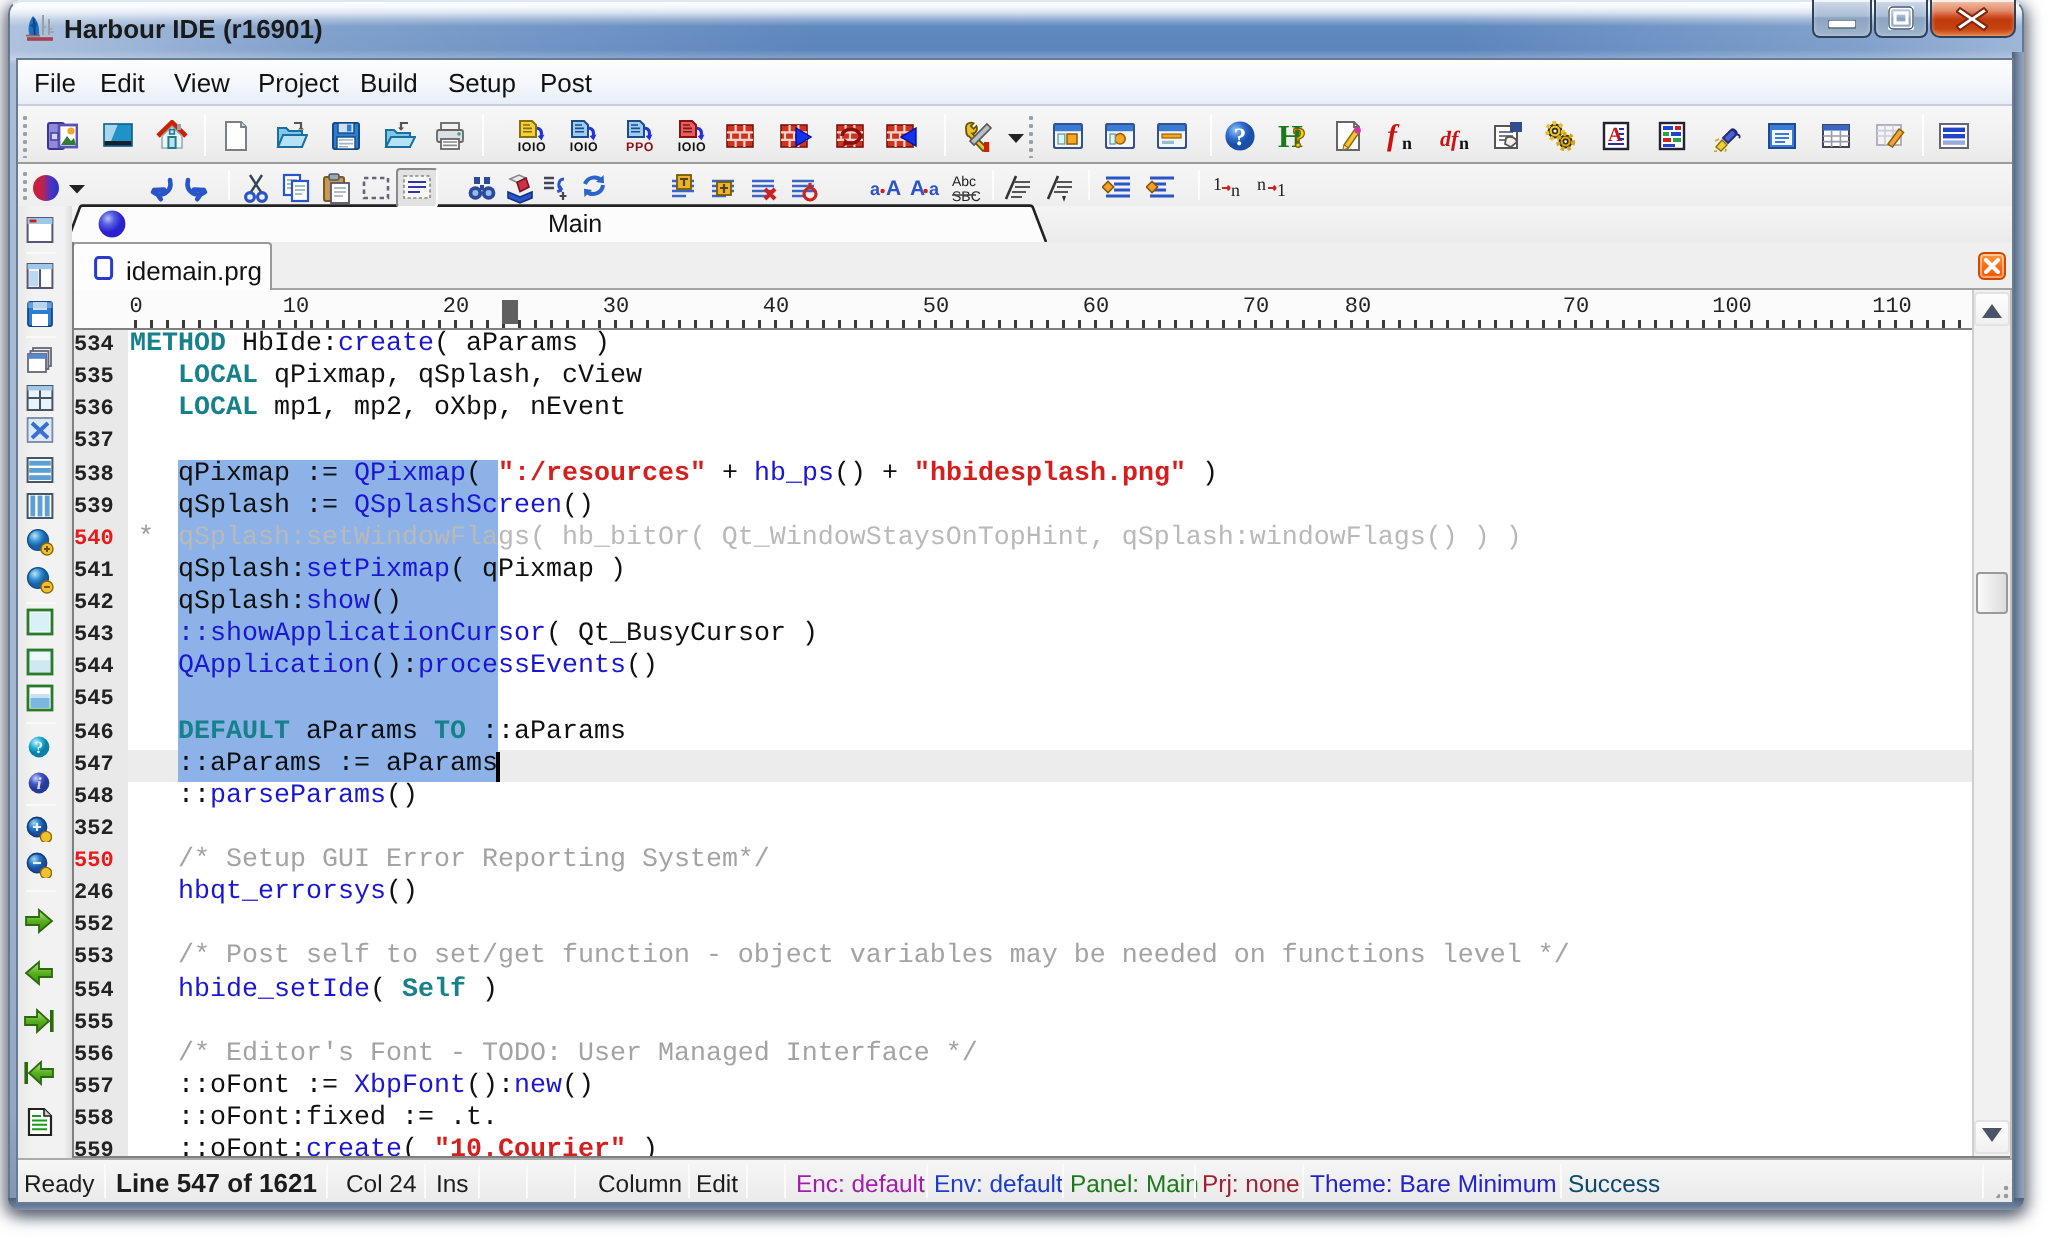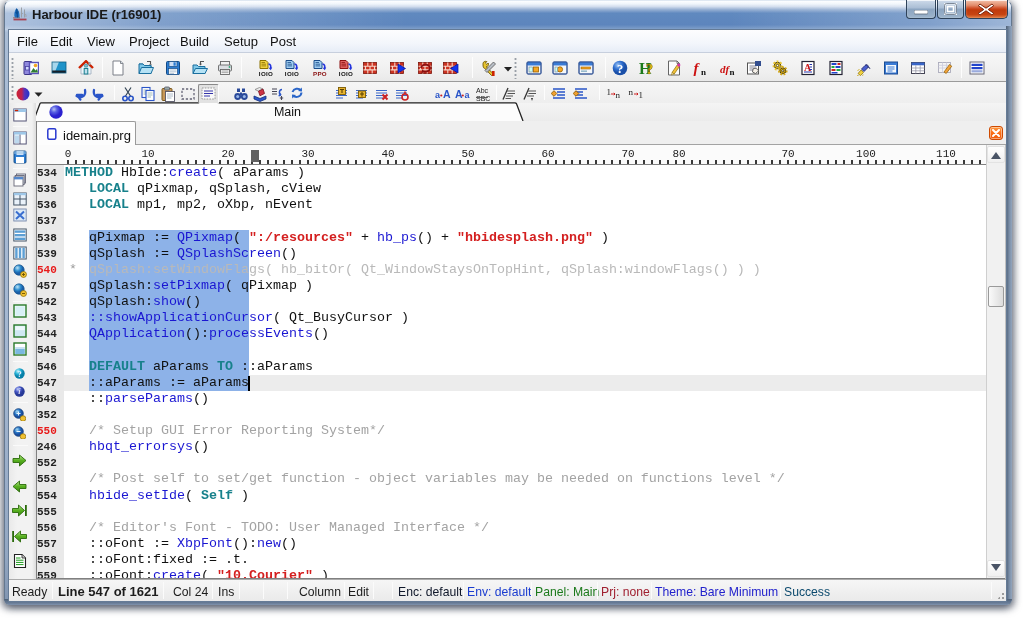--- a/index.html
+++ b/index.html
@@ -151,21 +151,21 @@
 <div id="efb"></div>
 <div id="efr"></div>
 <div id="gutnum">
     <div>534</div>
     <div>535</div>
     <div>536</div>
     <div>537</div>
     <div>538</div>
     <div>539</div>
     <div class="rn">540</div>
-    <div>457</div>
+    <div>541</div>
     <div>542</div>
     <div>543</div>
     <div>544</div>
     <div>545</div>
     <div>546</div>
     <div>547</div>
     <div>548</div>
     <div>352</div>
     <div class="rn">550</div>
     <div>246</div>
@@ -192,21 +192,21 @@
   </svg>
 <div id="sthumb"></div>
 <div id="status"></div>
 <div id="status2" style="position:absolute;left:0;top:0;width:1030px;height:514px;pointer-events:none">
 <span class="stx" style="left:12px">Ready</span>
 <span class="stx" style="left:58px;font-weight:bold;font-size:13px;top:584px">Line 547 of 1621</span>
 <span class="stx" style="left:173px">Col 24</span>
 <span class="stx" style="left:218px">Ins</span>
 <span class="stx" style="left:299px">Column</span>
 <span class="stx" style="left:348px">Edit</span>
-<span class="stx" style="left:398px;color:#0f172a">Enc: default</span>
+<span class="stx" style="left:398px;color:#a21caf">Enc: default</span>
 <span class="stx" style="left:467px;color:#1a3cd0">Env: default</span>
 <span class="stx" style="left:535px;color:#1c7a1c">Panel: Main</span>
 <span class="stx" style="left:601px;color:#a02030">Prj: none</span>
 <span class="stx" style="left:655px;color:#2222cc">Theme: Bare Minimum</span>
 <span class="stx" style="left:784px;color:#0c4a6e">Success</span>
 </div>
 <div class="ssep" style="left:52px"></div>
 <div class="ssep" style="left:163px"></div>
 <div class="ssep" style="left:212px"></div>
 <div class="ssep" style="left:239px"></div>

